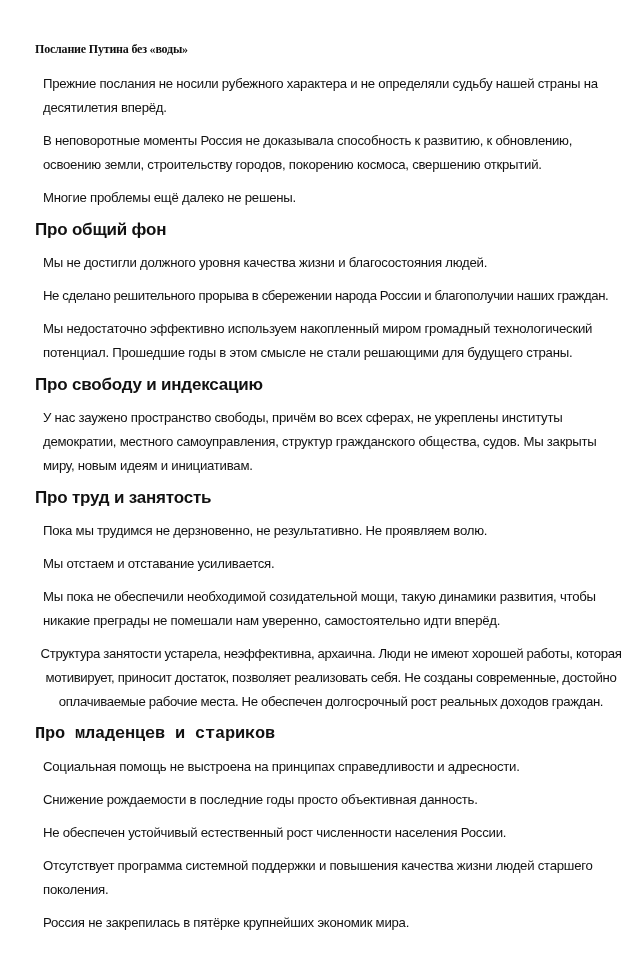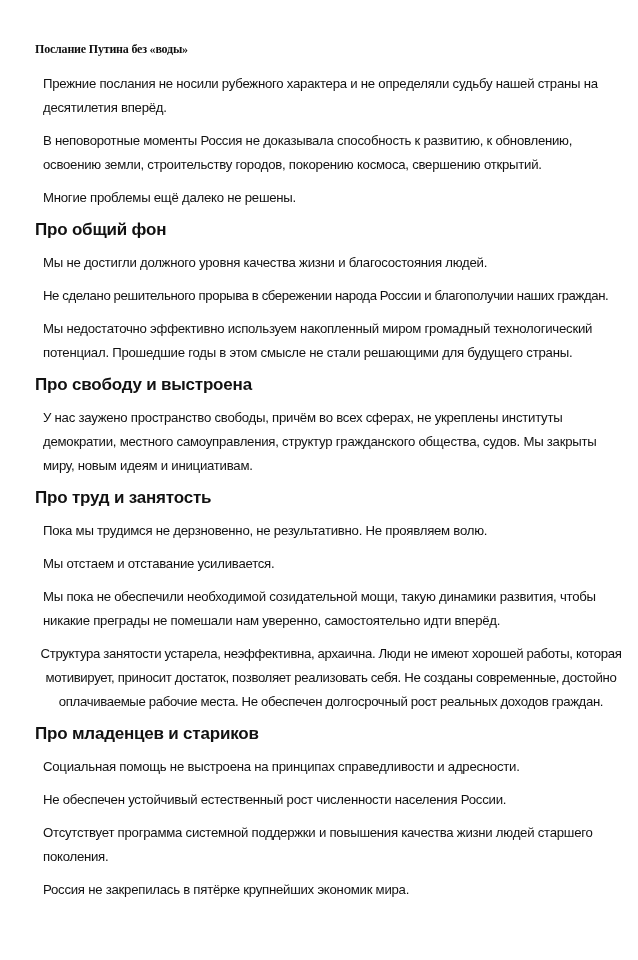--- a/index.html
+++ b/index.html
@@ -39,21 +39,21 @@
     p {
       font-size: 13.2px;
       line-height: 24px;
       margin: 0 0 9px 8px;
       letter-spacing: -0.25px;
     }
     .section { margin: 0; }
     .s-fon h2 { margin-top: 4px; }
     .s-svoboda h2 { margin-top: 2px; }
     .s-trud h2 { margin-top: 2px; }
-    .s-mlad h2 { margin-top: 0px; }
+    .s-mlad h2 { margin-top: 0px; font-family: Liberation Mono, monospace; }
     p.wide { margin-left: -2px; width: 596px; letter-spacing: -0.35px; text-align: center; }
   </style>
 </head>
 <body>
 
 <div class="doc">
   <h1>Послание Путина без «воды»</h1>
 
   <div class="section s-intro">
     <p>Прежние послания не носили рубежного характера и не определяли судьбу нашей страны на десятилетия вперёд.</p>
@@ -62,32 +62,33 @@
   </div>
 
   <div class="section s-fon">
     <h2>Про общий фон</h2>
     <p>Мы не достигли должного уровня качества жизни и благосостояния людей.</p>
     <p style="letter-spacing:-0.4px;">Не сделано решительного прорыва в сбережении народа России и благополучии наших граждан.</p>
     <p>Мы недостаточно эффективно используем накопленный миром громадный технологический потенциал. Прошедшие годы в этом смысле не стали решающими для будущего страны.</p>
   </div>
 
   <div class="section s-svoboda">
-    <h2>Про свободу и выстроена</h2>
+    <h2>Про свободу и индексацию</h2>
     <p>У нас заужено пространство свободы, причём во всех сферах, не укреплены институты демократии, местного самоуправления, структур гражданского общества, судов. Мы закрыты миру, новым идеям и инициативам.</p>
   </div>
 
   <div class="section s-trud">
     <h2>Про труд и занятость</h2>
     <p>Пока мы трудимся не дерзновенно, не результативно. Не проявляем волю.</p>
     <p>Мы отстаем и отставание усиливается.</p>
     <p>Мы пока не обеспечили необходимой созидательной мощи, такую динамики развития, чтобы никакие преграды не помешали нам уверенно, самостоятельно идти вперёд.</p>
     <p class="wide">Структура занятости устарела, неэффективна, архаична. Люди не имеют хорошей работы, которая мотивирует, приносит достаток, позволяет реализовать себя. Не созданы современные, достойно оплачиваемые рабочие места. Не обеспечен долгосрочный рост реальных доходов граждан.</p>
   </div>
 
   <div class="section s-mlad">
     <h2>Про младенцев и стариков</h2>
     <p>Социальная помощь не выстроена на принципах справедливости и адресности.</p>
+    <p>Снижение рождаемости в последние годы просто объективная данность.</p>
     <p>Не обеспечен устойчивый естественный рост численности населения России.</p>
     <p>Отсутствует программа системной поддержки и повышения качества жизни людей старшего поколения.</p>
     <p>Россия не закрепилась в пятёрке крупнейших экономик мира.</p>
   </div>
 </div>
 
 </body></html>

